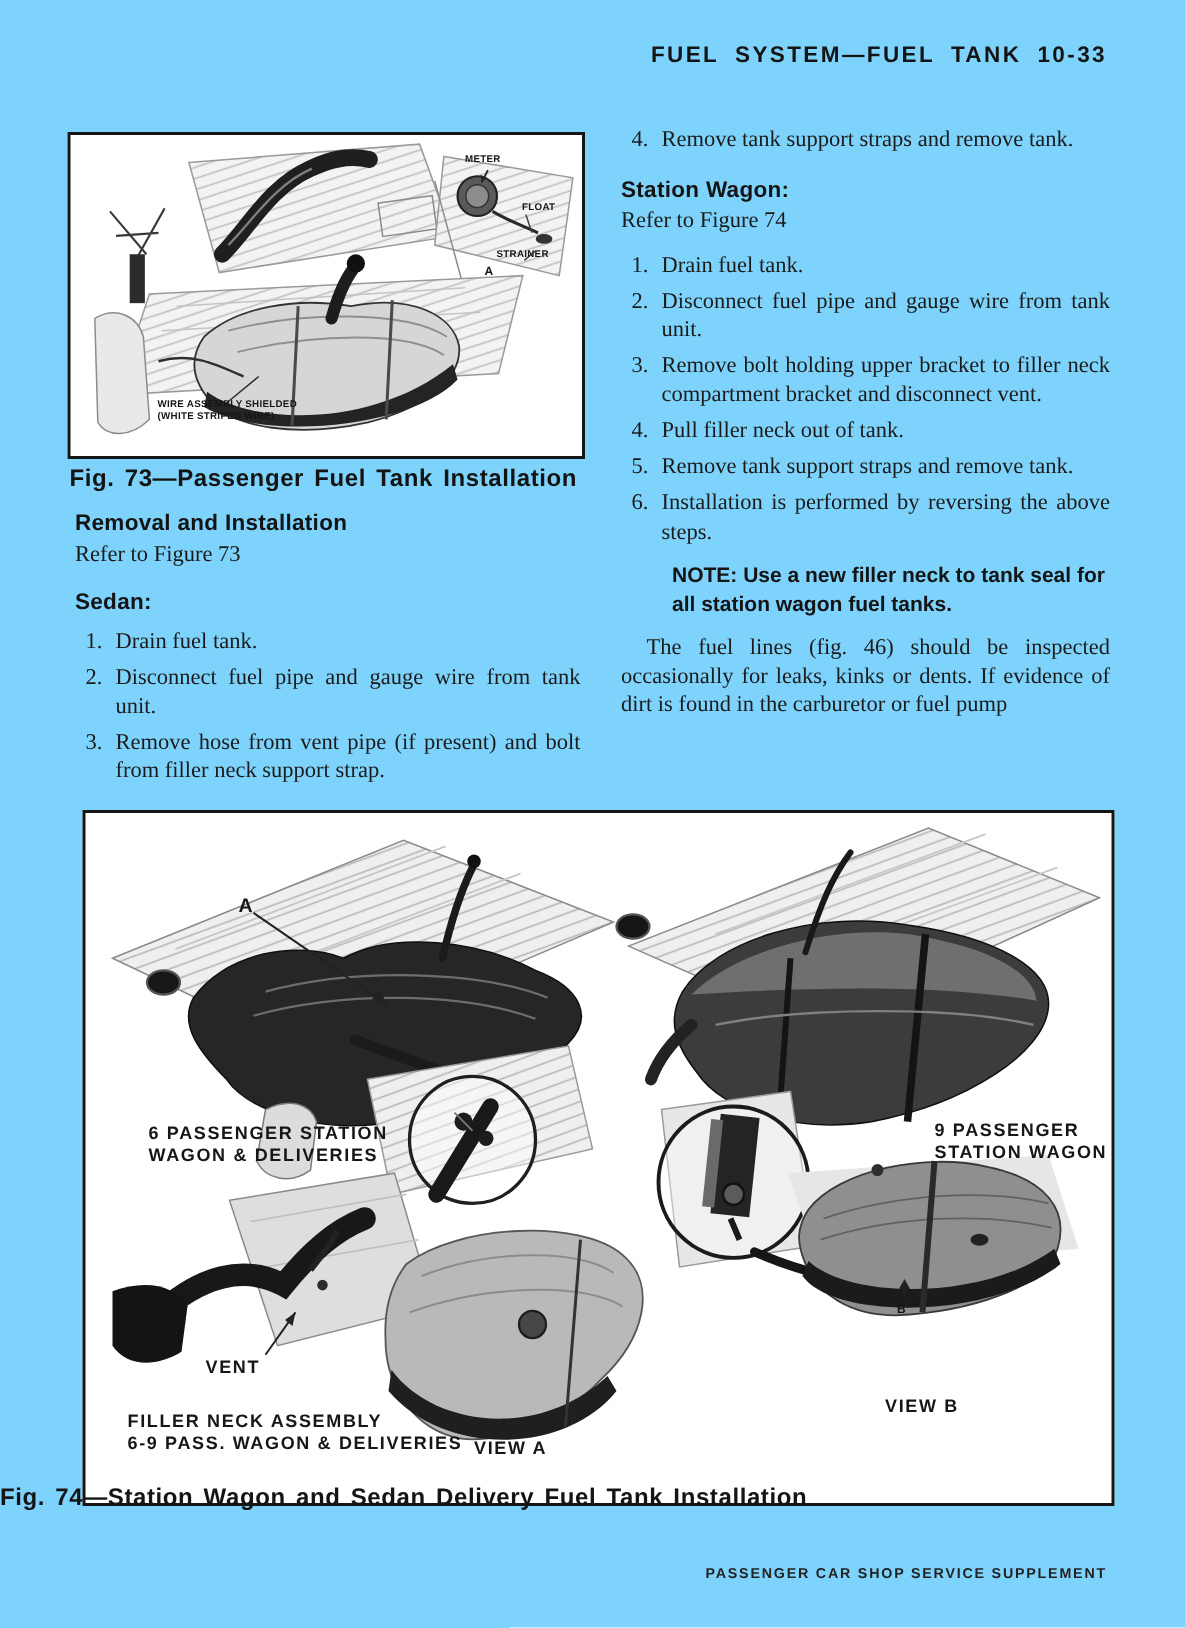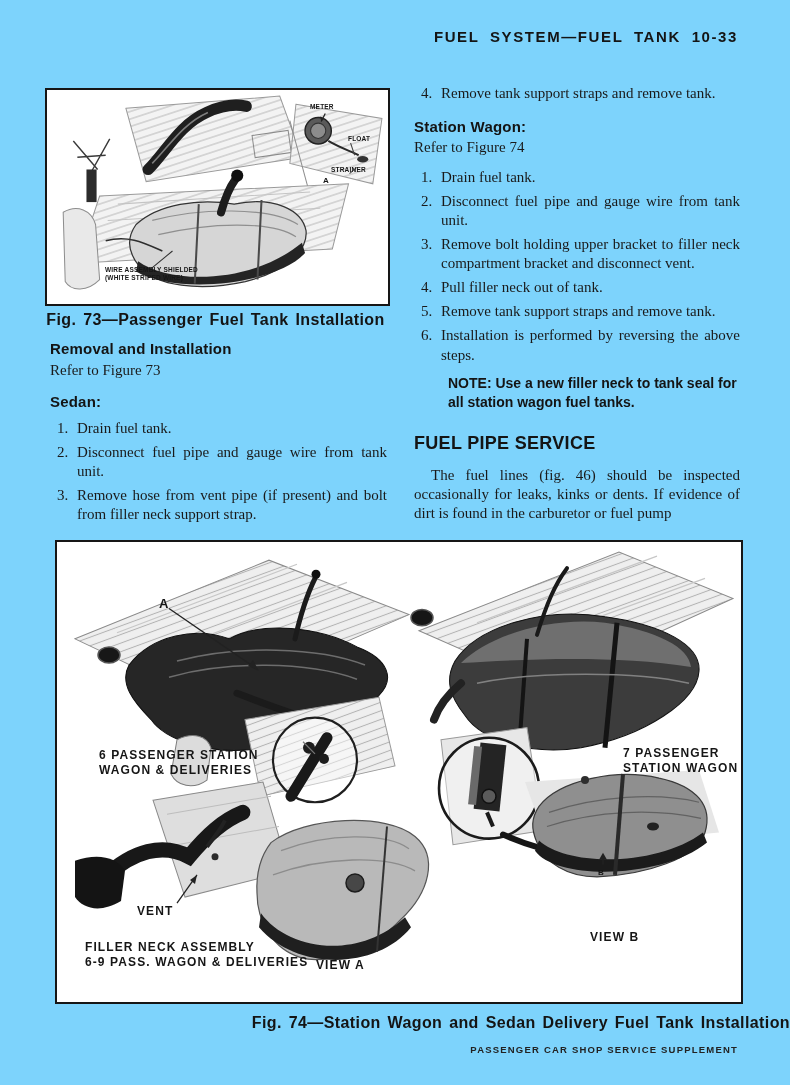--- a/index.html
+++ b/index.html
@@ -13,21 +13,21 @@
   .fig-box svg{position:absolute;left:0;top:0;width:100%;height:100%;}
   .flabel{position:absolute;font-family:"Liberation Sans","DejaVu Sans",sans-serif;font-weight:bold;
         color:#161616;line-height:1.25;white-space:pre-line;}
   .f6{font-size:6.5px;letter-spacing:0.2px;}
   .f8{font-size:8px;}
   .f12{font-size:12px;letter-spacing:1.1px;}
   .f13{font-size:13px;}
   .caption{position:absolute;font-family:"Liberation Sans","DejaVu Sans",sans-serif;font-weight:bold;
         font-size:16px;letter-spacing:0.4px;word-spacing:2px;color:#141414;}
   .cap73{left:45px;top:311px;width:341px;text-align:center;}
-  .cap74{left:0px;top:1014px;width:790px;text-align:right;}
+  .cap74{left:0px;top:990px;width:790px;text-align:left;}
   .col{position:absolute;font-size:15px;line-height:1.27;}
   .col-left{left:50px;top:339px;width:337px;}
   .col-right{left:414px;top:84px;width:326px;}
   .h-sans{font-family:"Liberation Sans","DejaVu Sans",sans-serif;font-weight:bold;font-size:15px;
         letter-spacing:0.2px;margin-bottom:3px;color:#141414;}
   .refer{margin-bottom:11px;}
   .subhead{margin-top:12px;margin-bottom:8px;}
   .step{display:flex;margin-bottom:5px;}
   .step .num{flex:0 0 27px;padding-left:7px;box-sizing:border-box;}
   .step .txt{flex:1;text-align:justify;}
@@ -146,21 +146,20 @@
       <div class="step">
         <span class="num">5.</span>
         <span class="txt">Remove tank support straps and remove tank.</span>
       </div>
       <div class="step">
         <span class="num">6.</span>
         <span class="txt">Installation is performed by reversing the above steps.</span>
       </div>
     </div>
     <div class="note">NOTE: Use a new filler neck to tank seal for all station wagon fuel tanks.</div>
-    <div class="section-head">FUEL PIPE SERVICE</div>
     <div class="para">The fuel lines (fig. 46) should be inspected occasionally for leaks, kinks or dents. If evidence of dirt is found in the carburetor or fuel pump</div>
   </div>
 
   <div class="fig-box fig74">
     <svg viewBox="0 0 684 456" preserveAspectRatio="none">
       <defs>
         <pattern id="h2" width="8" height="8" patternUnits="userSpaceOnUse" patternTransform="rotate(-20)">
           <rect width="8" height="8" fill="#efefef"></rect>
           <line x1="0" y1="4" x2="8" y2="4" stroke="#b3b3b3" stroke-width="1"></line>
         </pattern>
@@ -227,21 +226,21 @@
       <path d="M492,268 C540,252 600,248 642,258 M490,282 C540,266 598,264 644,274" stroke="#626262" stroke-width="1.2" fill="none"></path>
       <path d="M566,230 L558,330" stroke="#2a2a2a" stroke-width="4"></path>
       <ellipse cx="596" cy="282" rx="6" ry="4" fill="#222"></ellipse>
       <circle cx="528" cy="236" r="4" fill="#2e2e2e"></circle>
       <line x1="546" y1="320" x2="546" y2="310" stroke="#222" stroke-width="1.4"></line>
       <polygon points="546,308 542,315 550,315" fill="#222"></polygon>
     </svg>
     <div class="flabel f13" style="left:102px;top:54px;">A</div>
     <div class="flabel f12" style="left:42px;top:206px;">6 PASSENGER STATION
 WAGON &amp; DELIVERIES</div>
-    <div class="flabel f12" style="left:566px;top:204px;">7 PASSENGER
+    <div class="flabel f12" style="left:566px;top:204px;">9 PASSENGER
 STATION WAGON</div>
     <div class="flabel f12" style="left:80px;top:362px;">VENT</div>
     <div class="flabel f12" style="left:28px;top:398px;">FILLER NECK ASSEMBLY
 6-9 PASS. WAGON &amp; DELIVERIES</div>
     <div class="flabel f12" style="left:259px;top:416px;">VIEW A</div>
     <div class="flabel f8" style="left:541px;top:326px;">B</div>
     <div class="flabel f12" style="left:533px;top:344px;margin-top:44px;">VIEW B</div>
   </div>
   <div class="caption cap74">Fig. 74—Station Wagon and Sedan Delivery Fuel Tank Installation</div>
 

